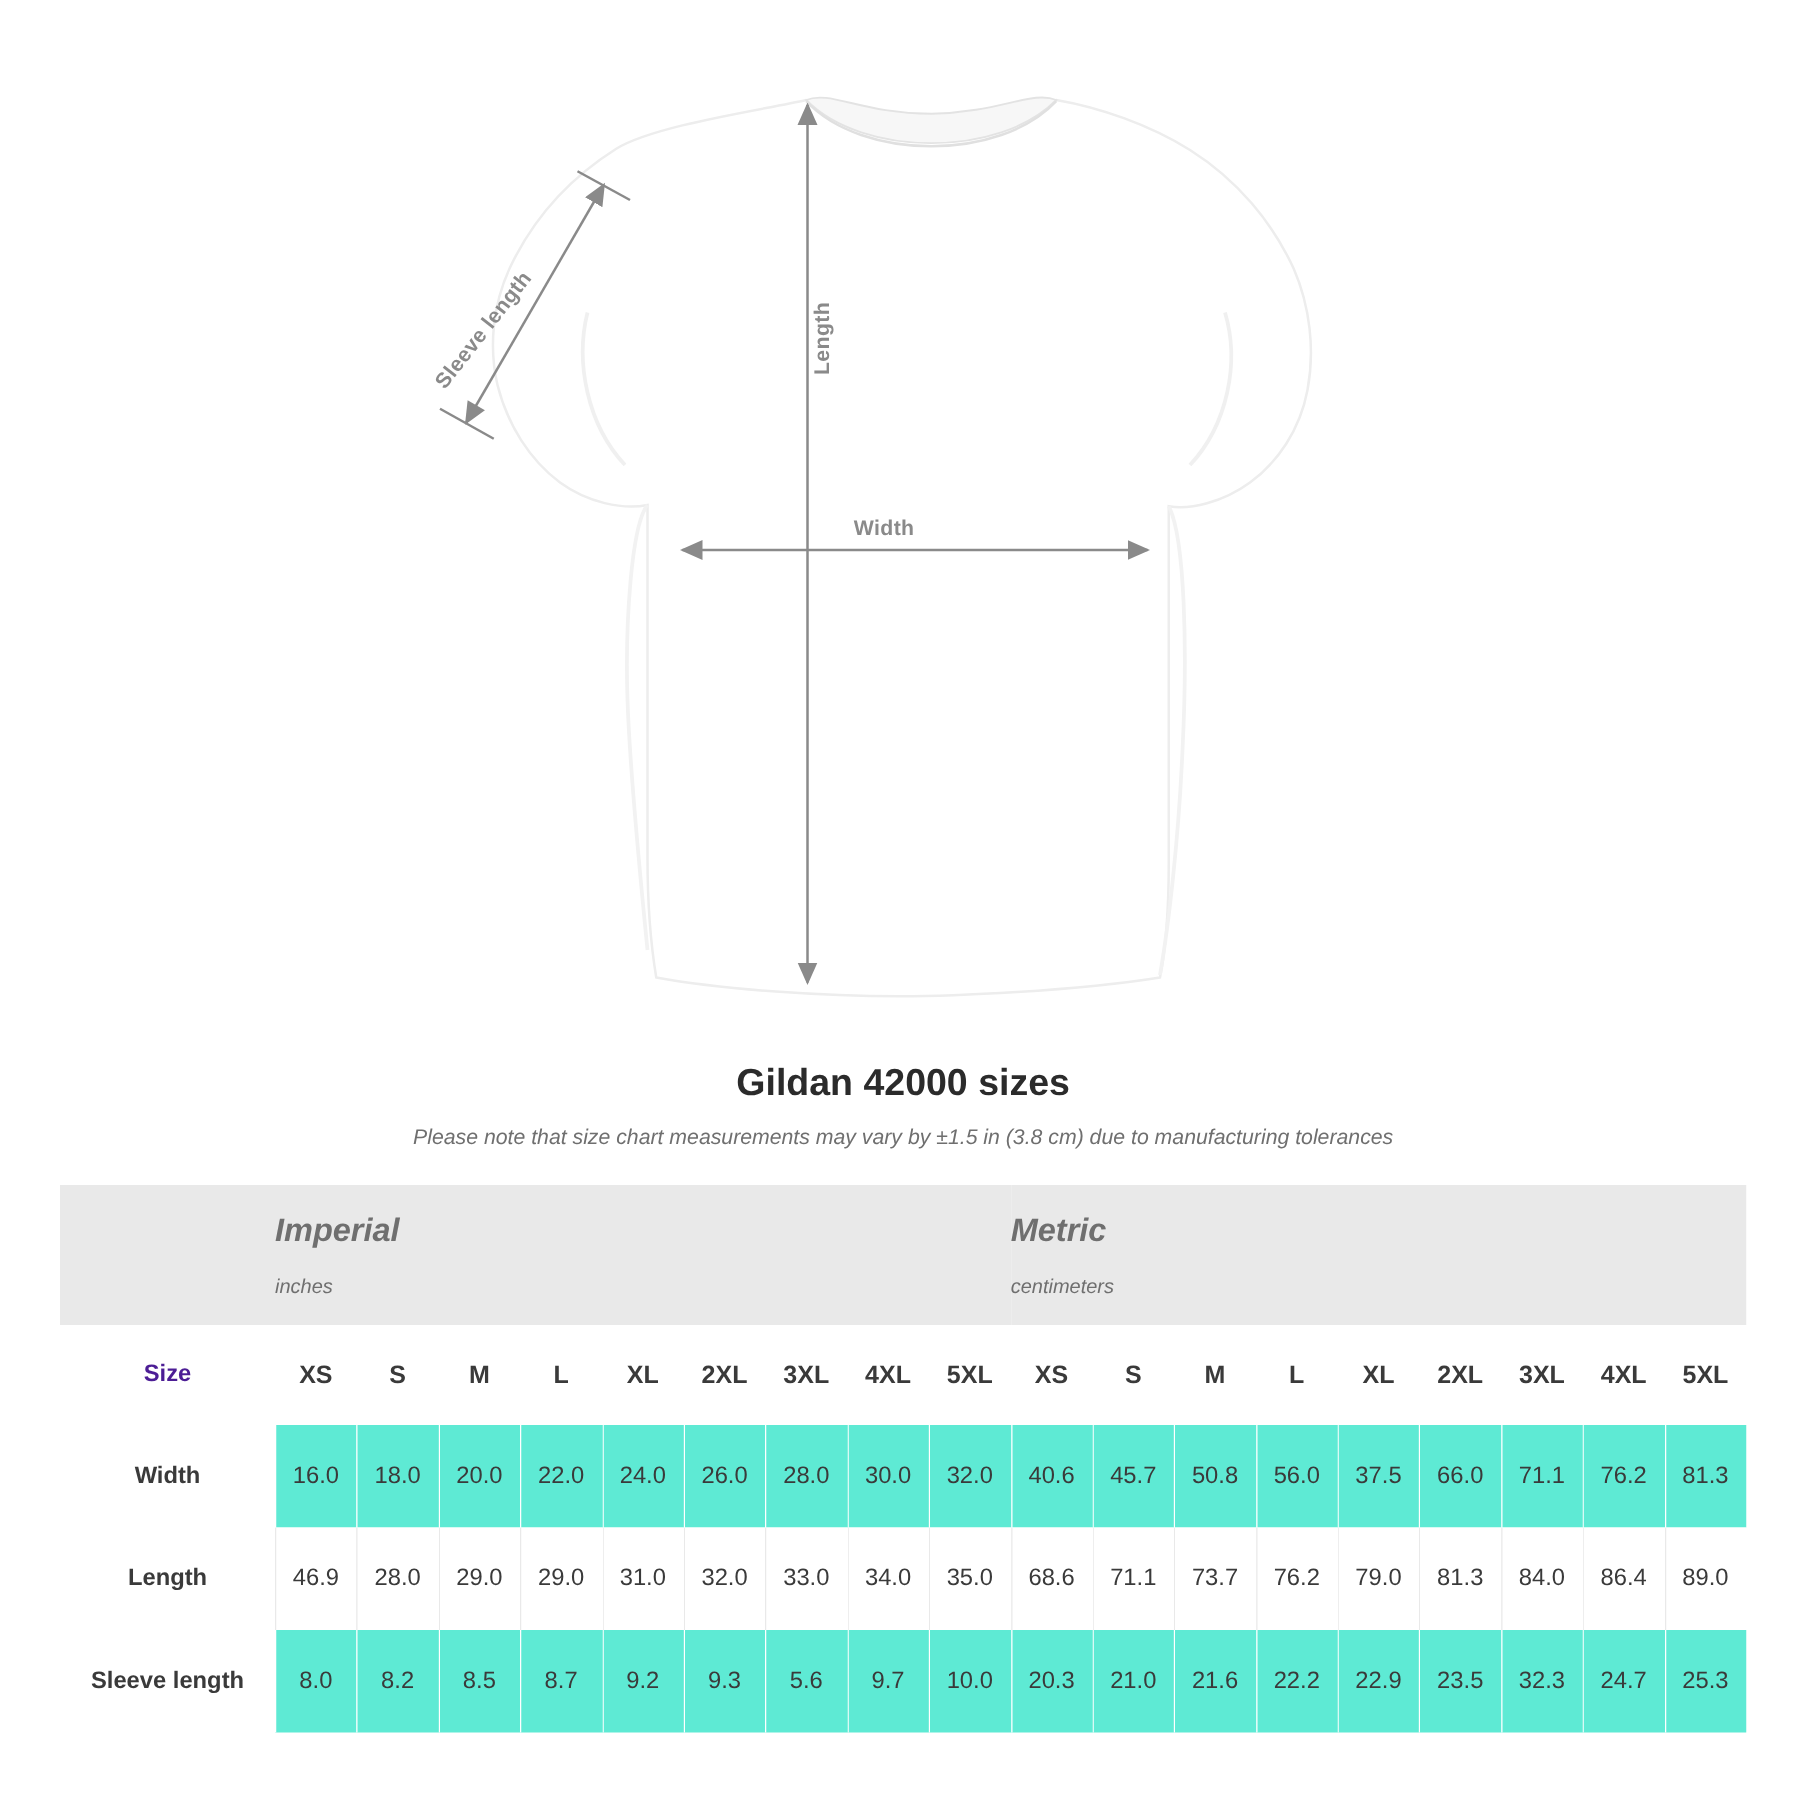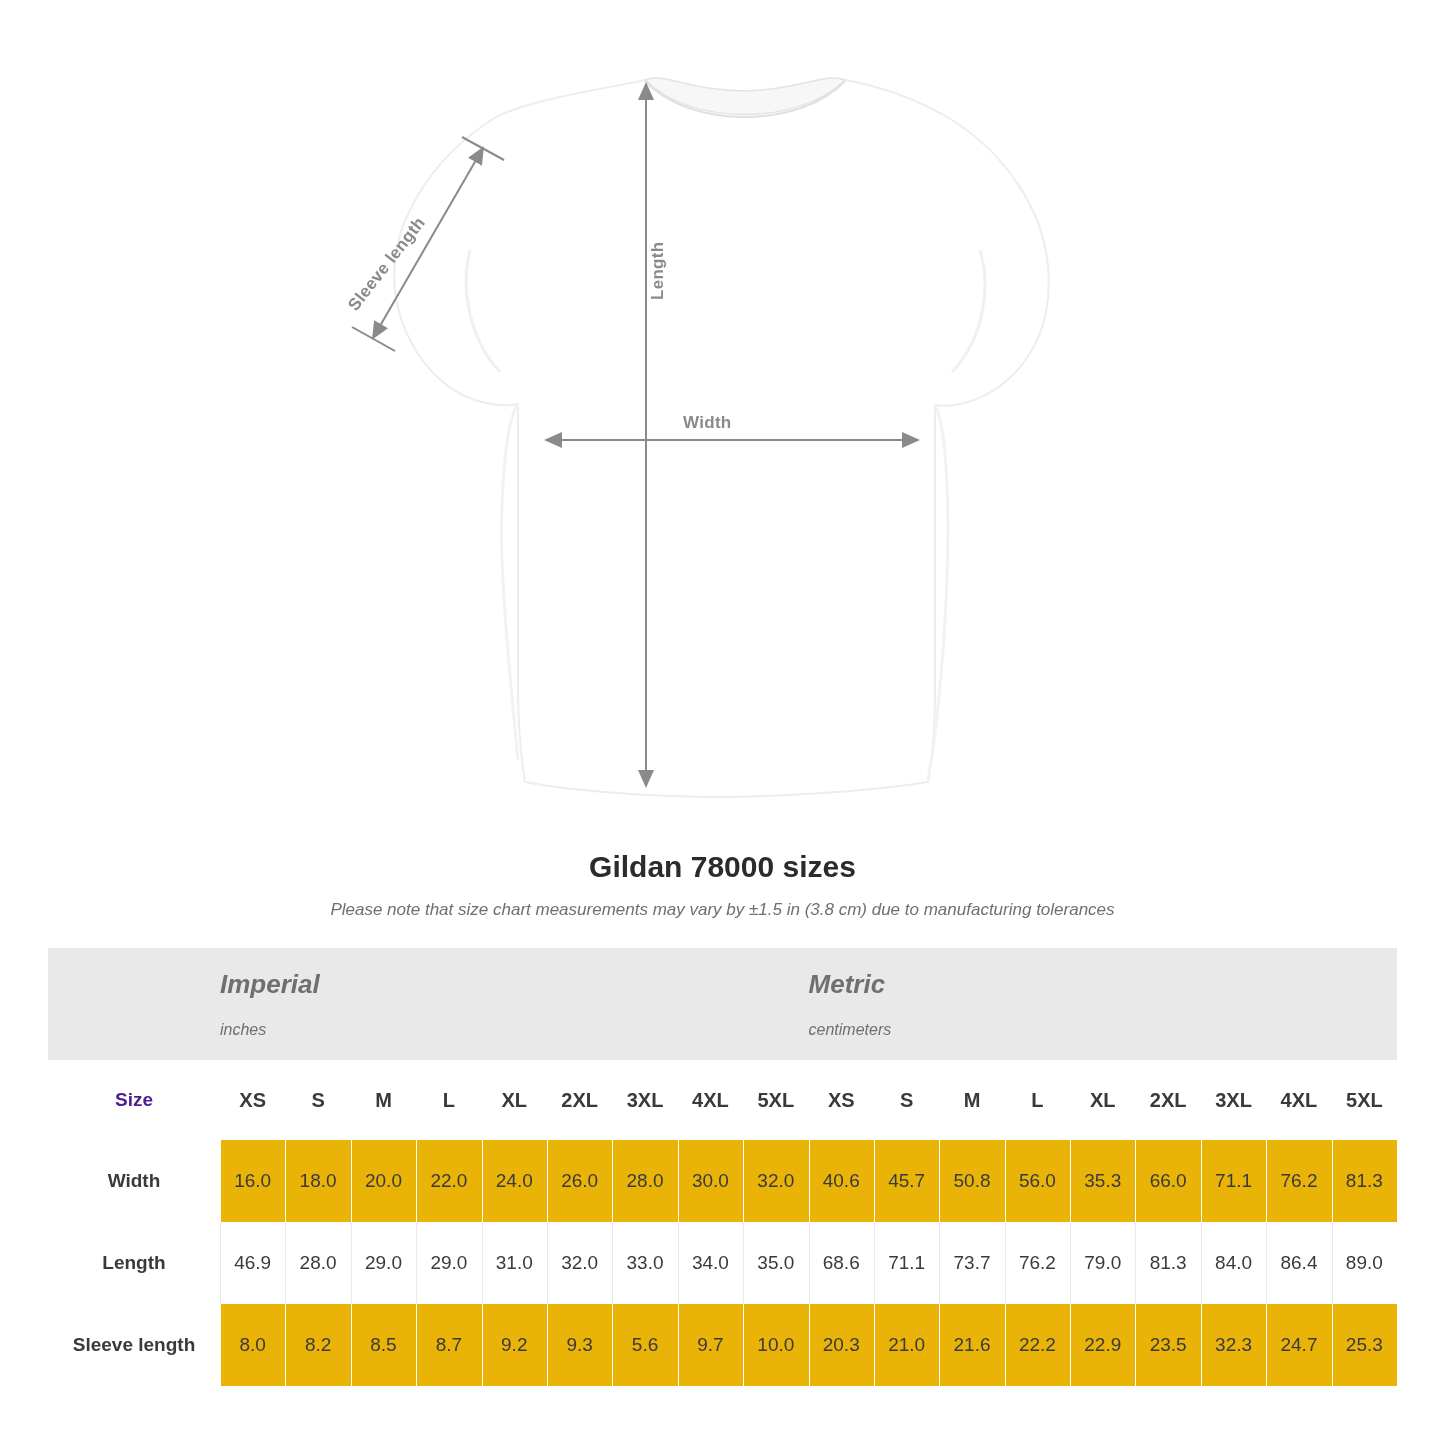--- a/index.html
+++ b/index.html
@@ -123,21 +123,21 @@
     text-align: center;
     vertical-align: middle;
     font-size: 19px;
     color: #3a3a3a;
   }
   tr.data-row td.rowlabel {
     font-weight: bold;
     font-size: 19px;
   }
   tr.shade td {
-    background: #eab308;
+    background: #5eead4;
   }
   tr.plain td {
     background: #ffffff;
   }
   tr.data-row td.rowlabel,
   tr.row-head td.rowlabel {
     background: inherit;
   }
   .cell-sep {
     box-shadow: inset 1px 0 0 #ffffff;
@@ -200,21 +200,21 @@
     <line x1="373" y1="338" x2="483" y2="148" stroke="#8a8a8a" stroke-width="2" marker-start="url(#arrow-start)" marker-end="url(#arrow-end)"></line>
     <line x1="352" y1="327" x2="395" y2="351" stroke="#8a8a8a" stroke-width="2"></line>
     <line x1="462" y1="137" x2="504" y2="160" stroke="#8a8a8a" stroke-width="2"></line>
   </svg>
 
   <div class="dim-label width-label">Width</div>
   <div class="dim-label length-label">Length</div>
   <div class="dim-label sleeve-label">Sleeve length</div>
 </div>
 
-<div class="chart-heading">Gildan 78000 sizes</div>
+<div class="chart-heading">Gildan 42000 sizes</div>
 <div class="chart-note">Please note that size chart measurements may vary by ±1.5 in (3.8 cm) due to manufacturing tolerances</div>
 
 <div class="table-wrap">
   <table class="size-table">
     <colgroup>
       <col style="width:172px">
       <col span="18" style="width:65.4px">
     </colgroup>
     <tbody>
       <tr>
@@ -259,21 +259,21 @@
         <td class="cell-sep">22.0</td>
         <td class="cell-sep">24.0</td>
         <td class="cell-sep">26.0</td>
         <td class="cell-sep">28.0</td>
         <td class="cell-sep">30.0</td>
         <td class="cell-sep">32.0</td>
         <td class="cell-sep">40.6</td>
         <td class="cell-sep">45.7</td>
         <td class="cell-sep">50.8</td>
         <td class="cell-sep">56.0</td>
-        <td class="cell-sep">35.3</td>
+        <td class="cell-sep">37.5</td>
         <td class="cell-sep">66.0</td>
         <td class="cell-sep">71.1</td>
         <td class="cell-sep">76.2</td>
         <td class="cell-sep">81.3</td>
       </tr>
 
       <tr class="data-row plain">
         <td class="rowlabel">Length</td>
         <td class="cell-sep">46.9</td>
         <td class="cell-sep">28.0</td>

